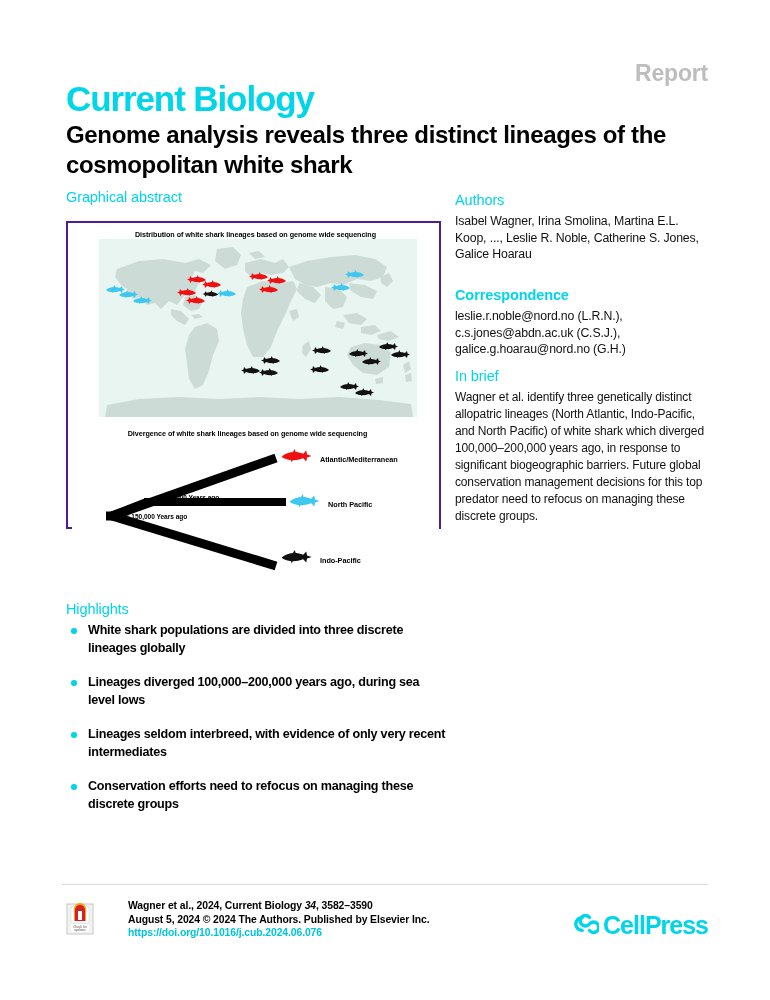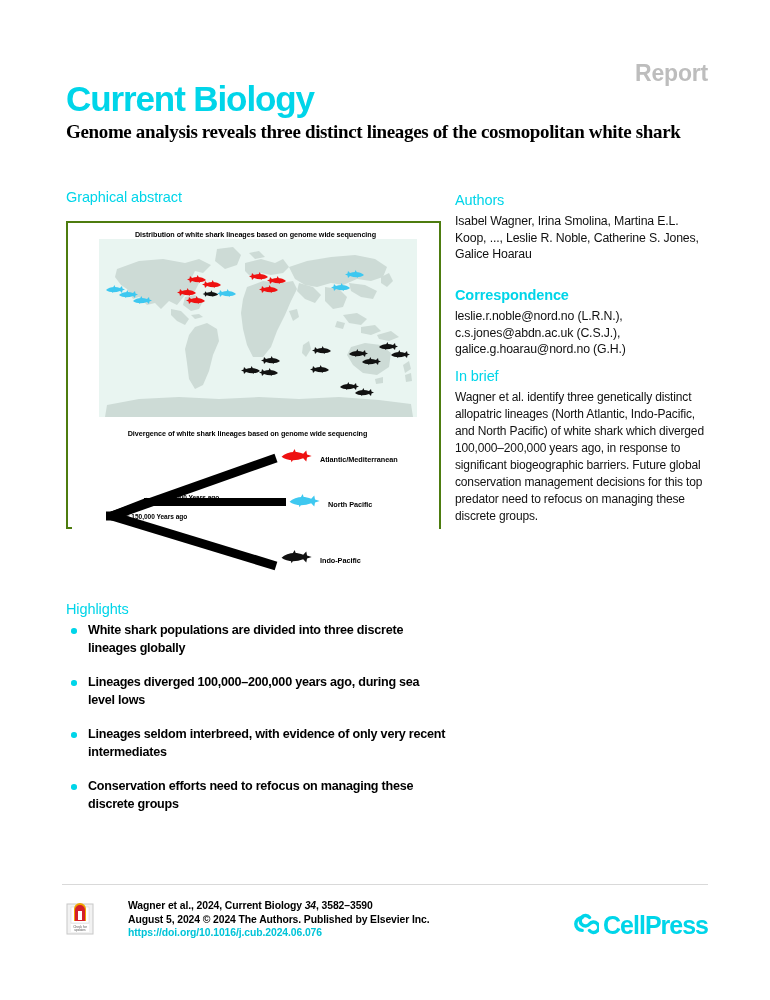--- a/index.html
+++ b/index.html
@@ -33,26 +33,25 @@
     font-size: 35px;
     font-weight: bold;
     color: #00d5e9;
     letter-spacing: -1.1px;
   }
   .article-title {
     position: absolute;
     left: 66px;
     top: 120px;
     width: 620px;
-    font-size: 19px;
-    font-weight: bold;
-    line-height: 23px;
+    font-size: 24px;
+    font-weight: bold;
+    line-height: 30px;
     letter-spacing: -0.35px;
     color: #000;
-    font-family: Liberation Serif, serif;
   }
 
   
   .sec-head {
     font-size: 14.5px;
     color: #00d5e9;
     font-weight: normal;
     letter-spacing: -0.1px;
   }
   #ga-head { position: absolute; left: 66px; top: 189px; }
@@ -75,21 +74,21 @@
   #corr-body { top: 308px; }
   #brief-body { top: 389px; font-size: 12px; line-height: 17px; }
 
   
   .ga-box {
     position: absolute;
     left: 66px;
     top: 221px;
     width: 375px;
     height: 308px;
-    border: 2px solid #4d7c0f;
+    border: 2px solid #4c1d95;
     background: #ffffff;
     padding: 4px;
   }
   .ga-inner { position: relative; width: 100%; height: 100%; }
 
   
   .map-panel {
     position: absolute;
     left: 0; top: 0;
     width: 367px;

